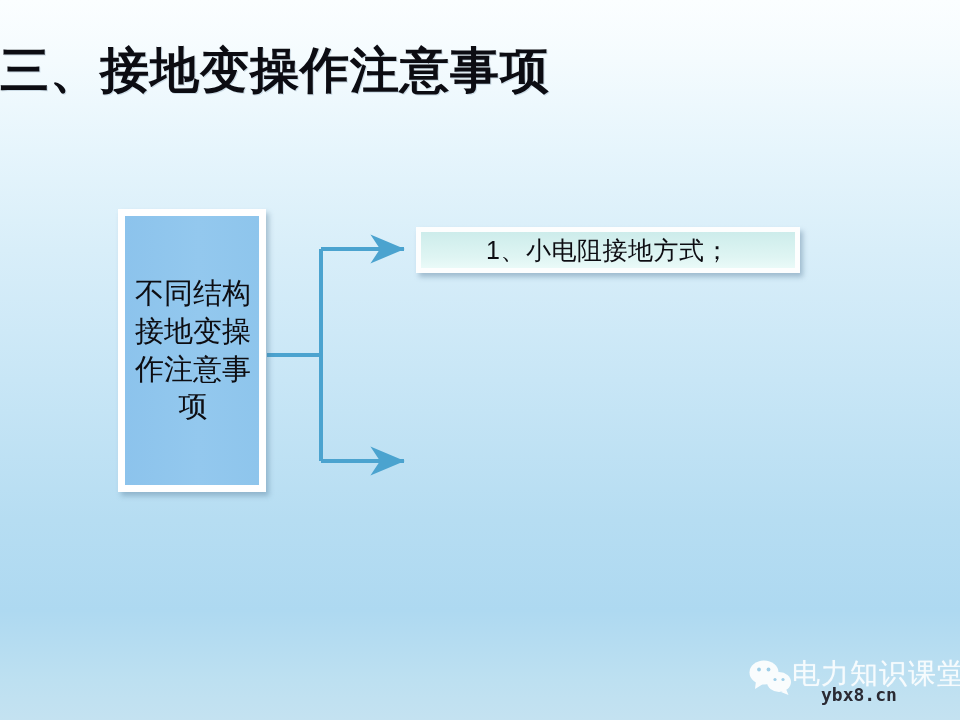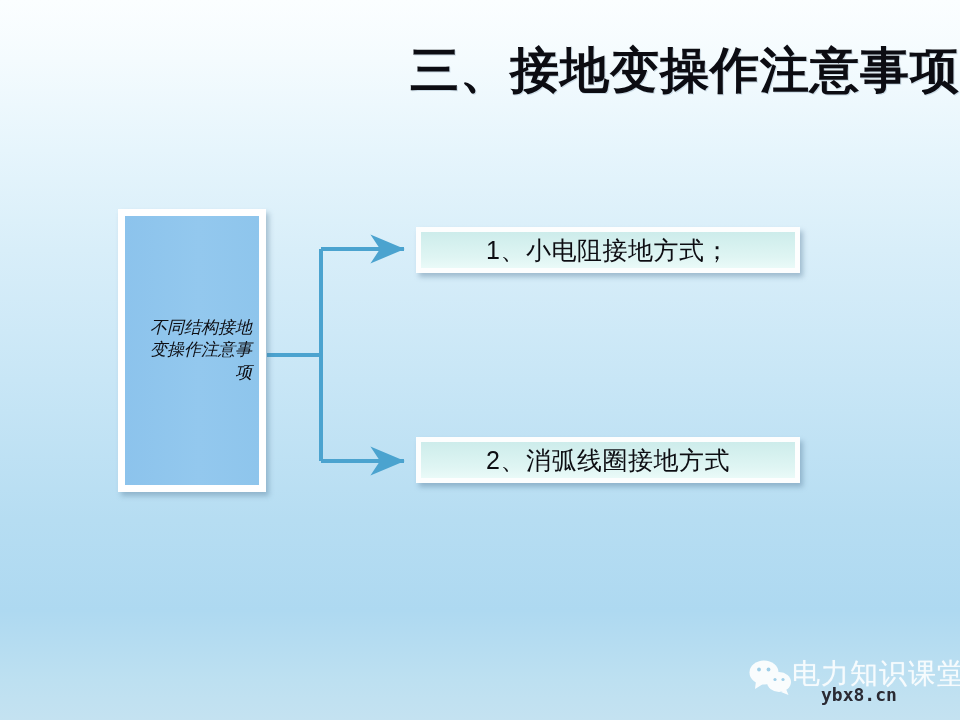--- a/index.html
+++ b/index.html
@@ -30,21 +30,21 @@
         #c4e2f1 720px);
     overflow: hidden;
   }
 
   
   #slide-title {
     position: absolute;
     left: 0;
     top: 42px;
     width: 960px;
-    text-align: right;
+    text-align: left;
     font-size: 49px;
     font-weight: bold;
     color: #0c0c12;
     letter-spacing: 1px;
     line-height: 1.15;
     white-space: nowrap;
     text-shadow: 1px 1px 0 rgba(120,150,175,0.30);
   }
 
   
@@ -57,27 +57,26 @@
     box-sizing: border-box;
     border: 7px solid #ffffff;
     background: linear-gradient(to right, #8cc3ec 0%, #93c8ee 55%, #8ec5ec 100%);
     box-shadow: 3px 4px 5px rgba(80,115,145,0.38);
     display: flex;
     align-items: center;
     justify-content: flex-start;
   }
   #root-box-label {
     padding: 0 0 0 9px;
-    font-size: 17px;
+    font-size: 29px;
     line-height: 1.30;
     color: #0d0d12;
-    text-align: right;
+    text-align: center;
     width: 118px;
     word-break: break-all;
-    font-style: italic;
   }
 
   
   .leaf-box {
     position: absolute;
     box-sizing: border-box;
     width: 384px;
     height: 46px;
     border: 5px solid #fdfefe;
     background: linear-gradient(to bottom,
@@ -170,23 +169,20 @@
   </svg>
 
   <div id="root-box">
     <div id="root-box-label">不同结构接地变操作注意事项</div>
   </div>
 
   <div id="leaf-box-1" class="leaf-box">
     <div class="leaf-box-label">1、小电阻接地方式；</div>
   </div>
 
-  <div id="leaf-box-2" class="leaf-box">
-    <div class="leaf-box-label">2、消弧线圈接地方式</div>
-  </div>
 
   <div id="watermark">
     <svg id="wechat-icon" viewBox="0 0 44 38" xmlns="http://www.w3.org/2000/svg">
       <g fill="#ffffff" opacity="0.92">
         <ellipse cx="16" cy="14.5" rx="14.5" ry="12"></ellipse>
         <path d="M8,23 L7,31 L15,26 Z"></path>
         <ellipse cx="31" cy="24" rx="12" ry="10"></ellipse>
         <path d="M38,31 L40.5,37 L33,34 Z"></path>
       </g>
       <g fill="#9fcfe8">

